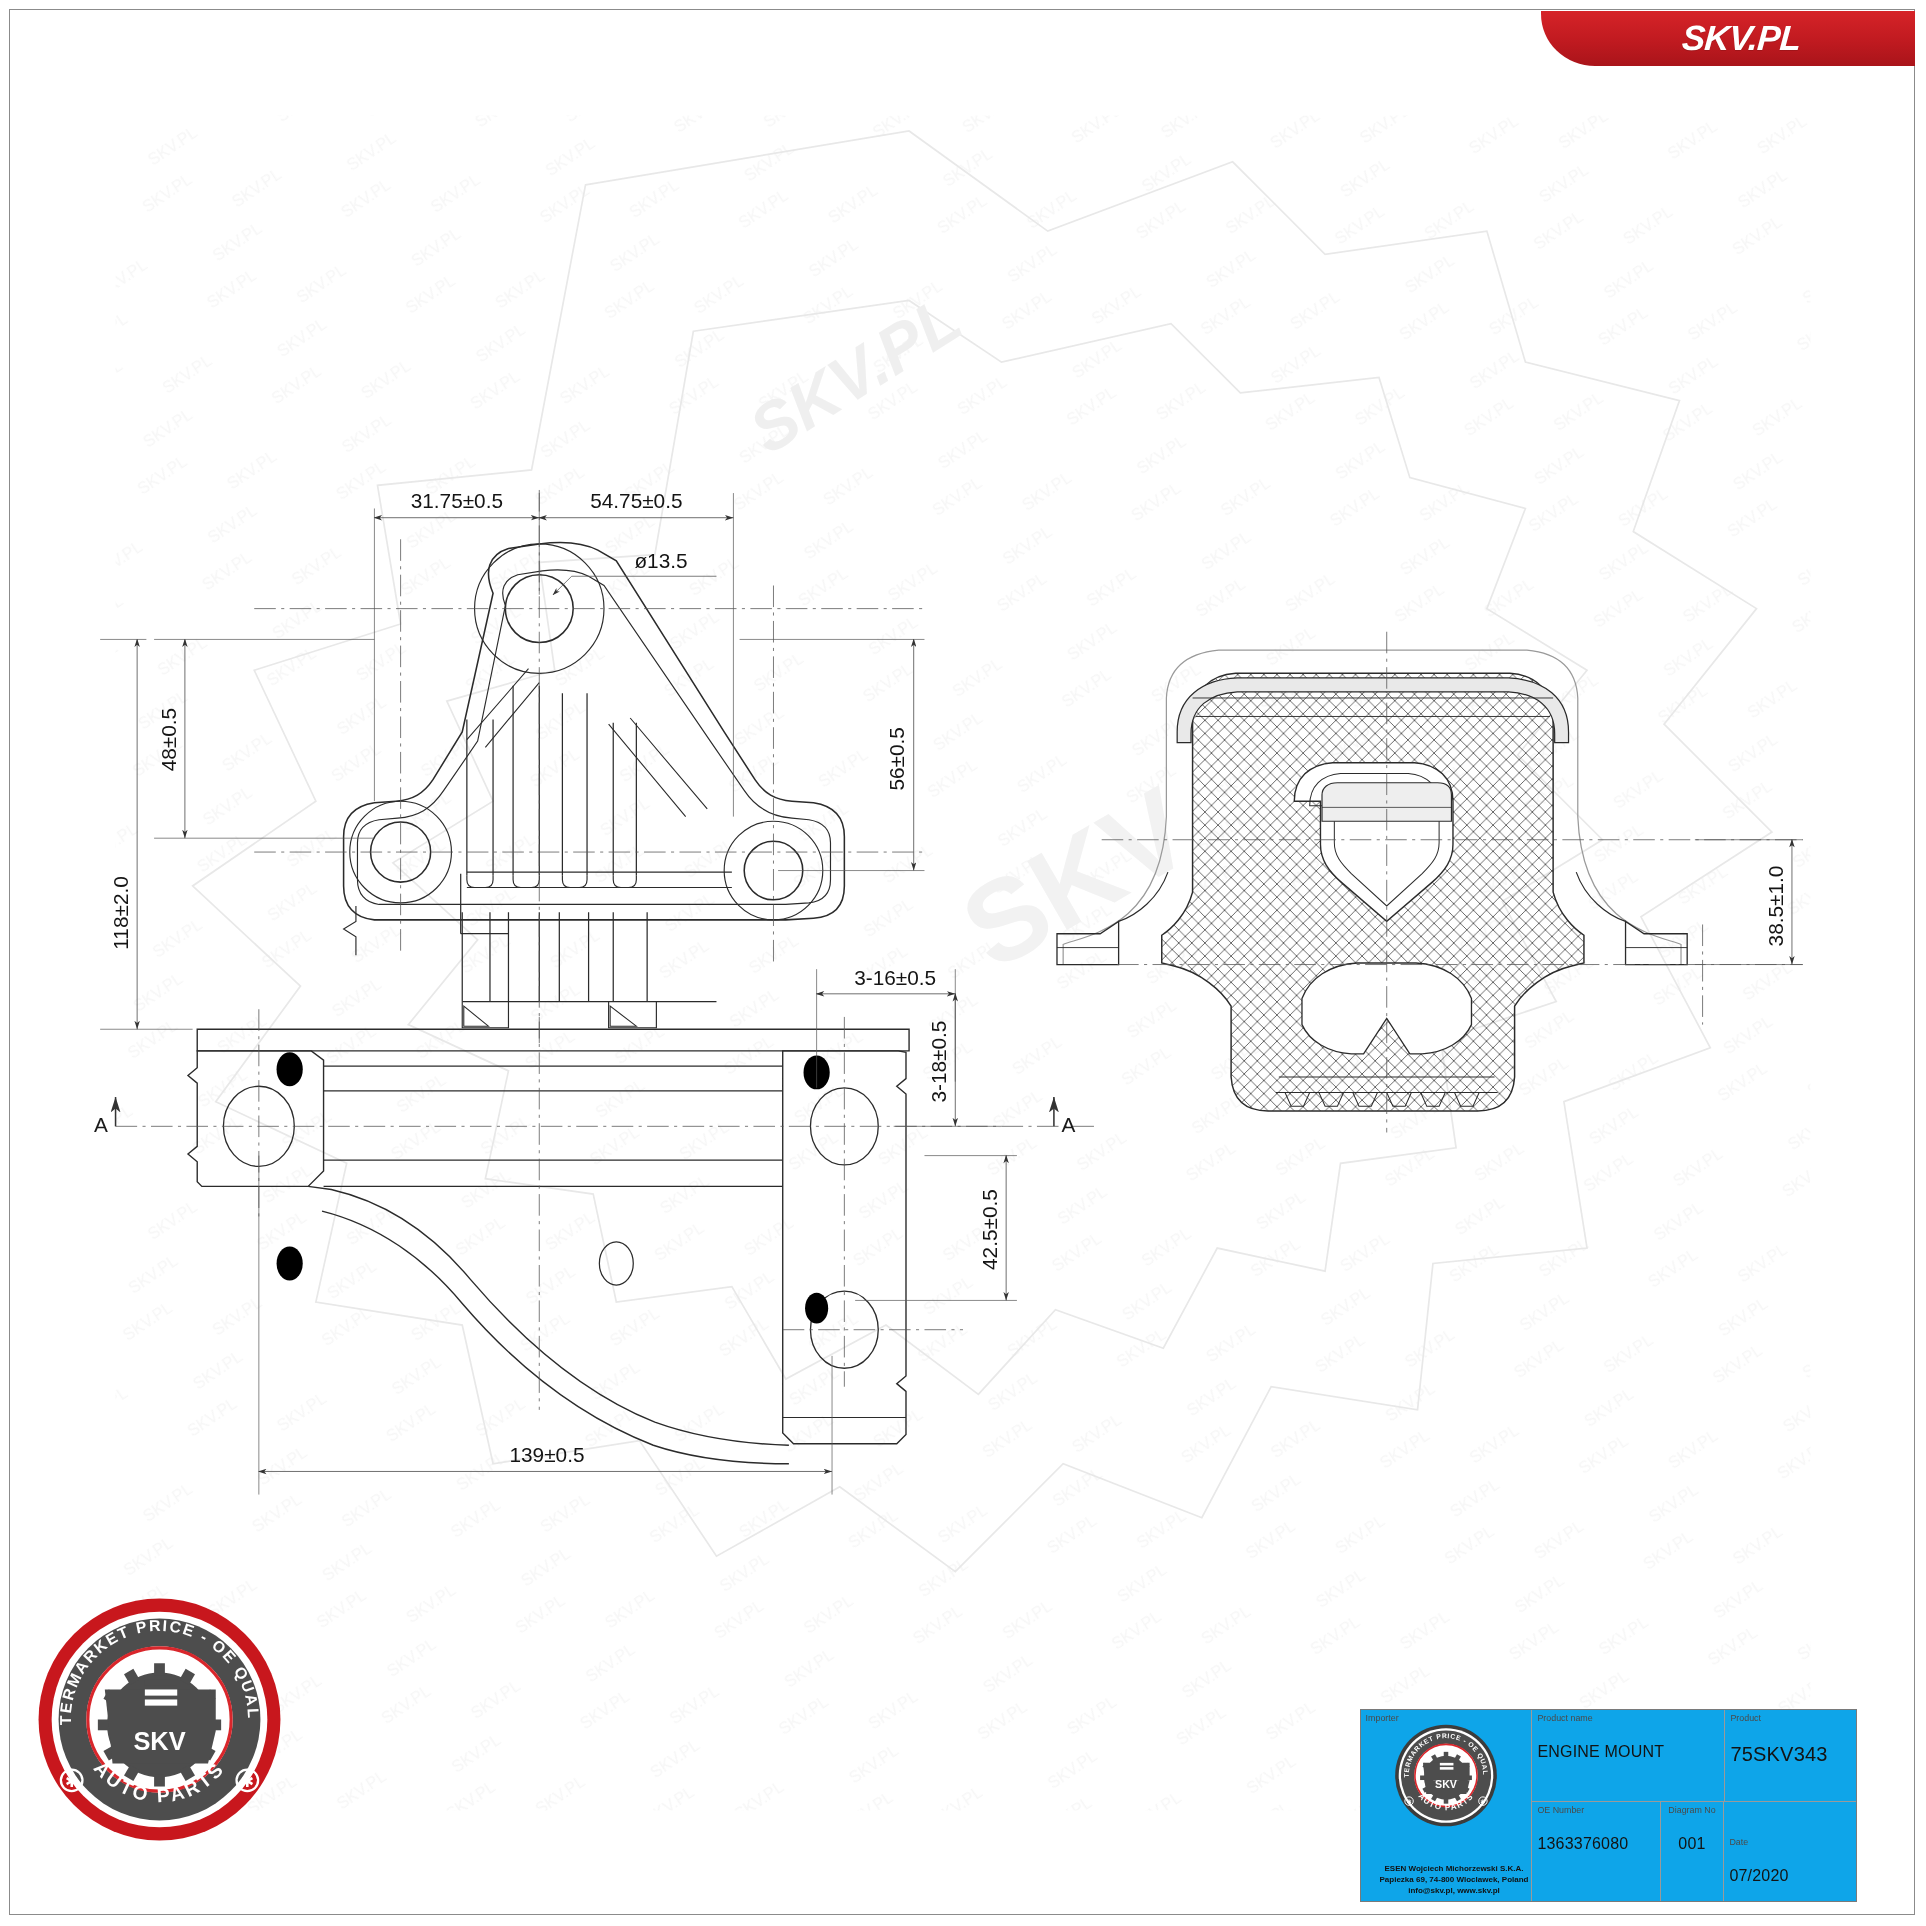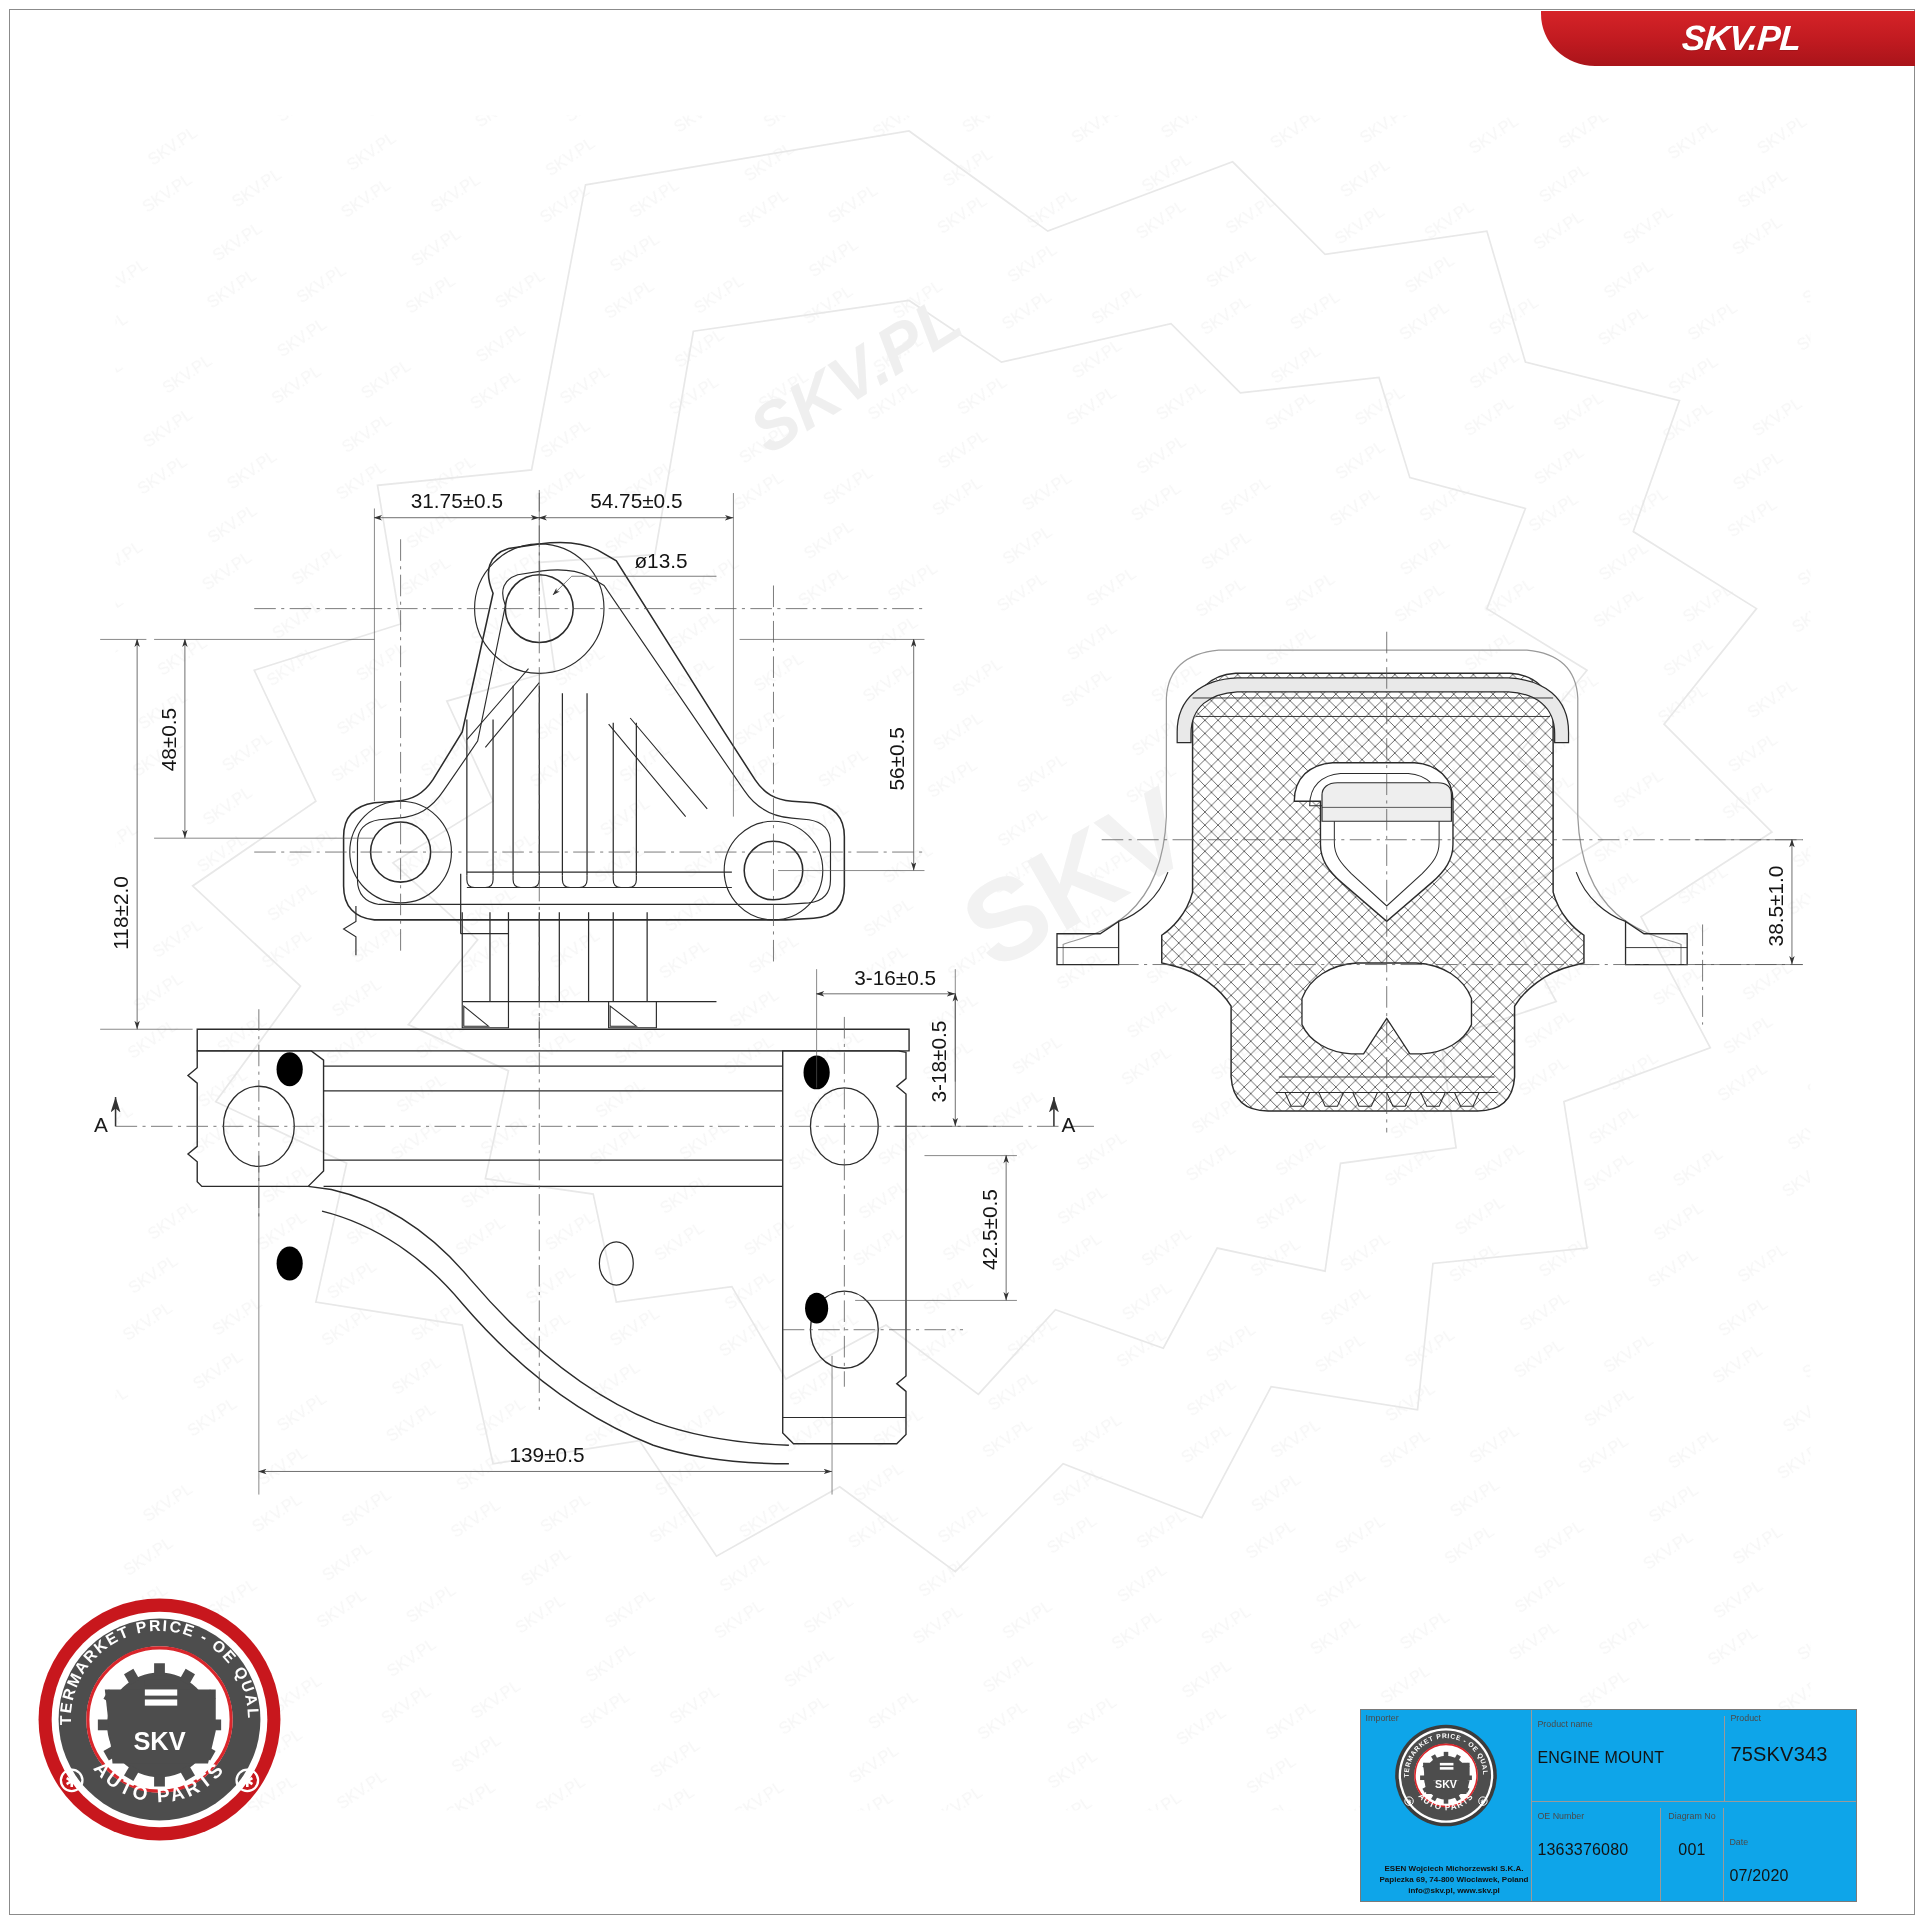--- a/index.html
+++ b/index.html
@@ -42,21 +42,21 @@
     display:flex;font-family:"Liberation Sans",sans-serif;
   }
   .tb-col-imp{
     width:171px;border-right:0.8px solid #9a9a9a;box-sizing:border-box;
     position:relative;padding:3.9px 4.6px;
   }
   .tb-col-right{flex:1;display:flex;flex-direction:column;}
   .tb-row-top{height:91px;display:flex;border-bottom:0.8px solid #9a9a9a;}
   .tb-row-bot{flex:1;display:flex;}
   .tb-cell{position:relative;box-sizing:border-box;padding:3.9px 5.4px;}
-  .tb-cell.bd{border-right:0.8px solid #9a9a9a;margin-top:6px;}
+  .tb-cell.bd{border-right:0.8px solid #9a9a9a;}
   .tb-lbl{font-size:8.9px;color:#4a4a4a;line-height:9.2px;}
   .tb-val{font-size:16px;color:#131313;margin-top:20px;letter-spacing:0.2px;}
   .tb-val.small{font-size:20px;}
   #tb-prod{width:193px;}
   #tb-sym{flex:1;}
   #tb-oe{width:129px;}
   #tb-dno{width:63px;text-align:center;}
   #tb-date{flex:1;margin-top:32px;}
   .imp-logo{position:absolute;left:50%;top:14px;transform:translateX(-50%);}
   .imp-addr{

